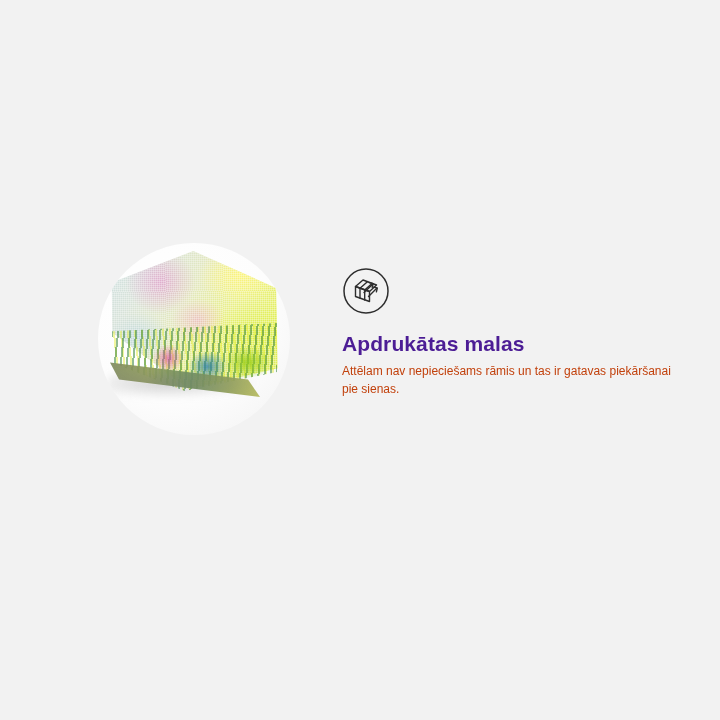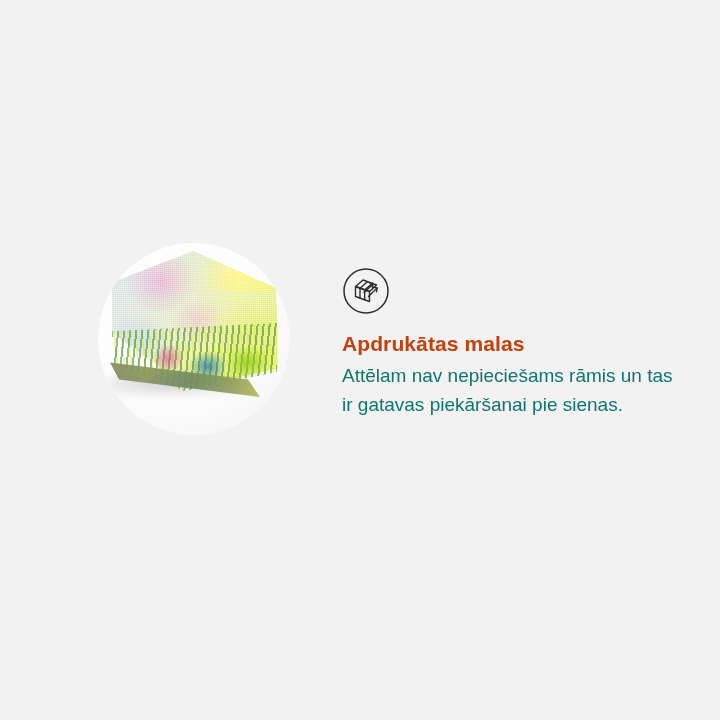--- a/index.html
+++ b/index.html
@@ -121,31 +121,31 @@
     width: 48px;
     height: 48px;
     display: block;
   }
   .icon-badge svg { display: block; }
 
   .feature-title {
     margin: 0;
     font-size: 21px;
     font-weight: 600;
-    color: #c2410c;
+    color: #4c1d95;
     letter-spacing: .1px;
     line-height: 1.2;
   }
   #title-printed-edges { padding-top: 16px; }
 
   .feature-desc {
     margin: 6px 0 0 0;
-    font-size: 19px;
+    font-size: 12px;
     font-weight: 400;
-    color: #0f766e;
+    color: #c2410c;
     line-height: 1.52;
     max-width: 332px;
   }
 </style>
 </head>
 <body>
 
 <div class="page">
 
   <section class="feature" id="feature-printed-edges">

